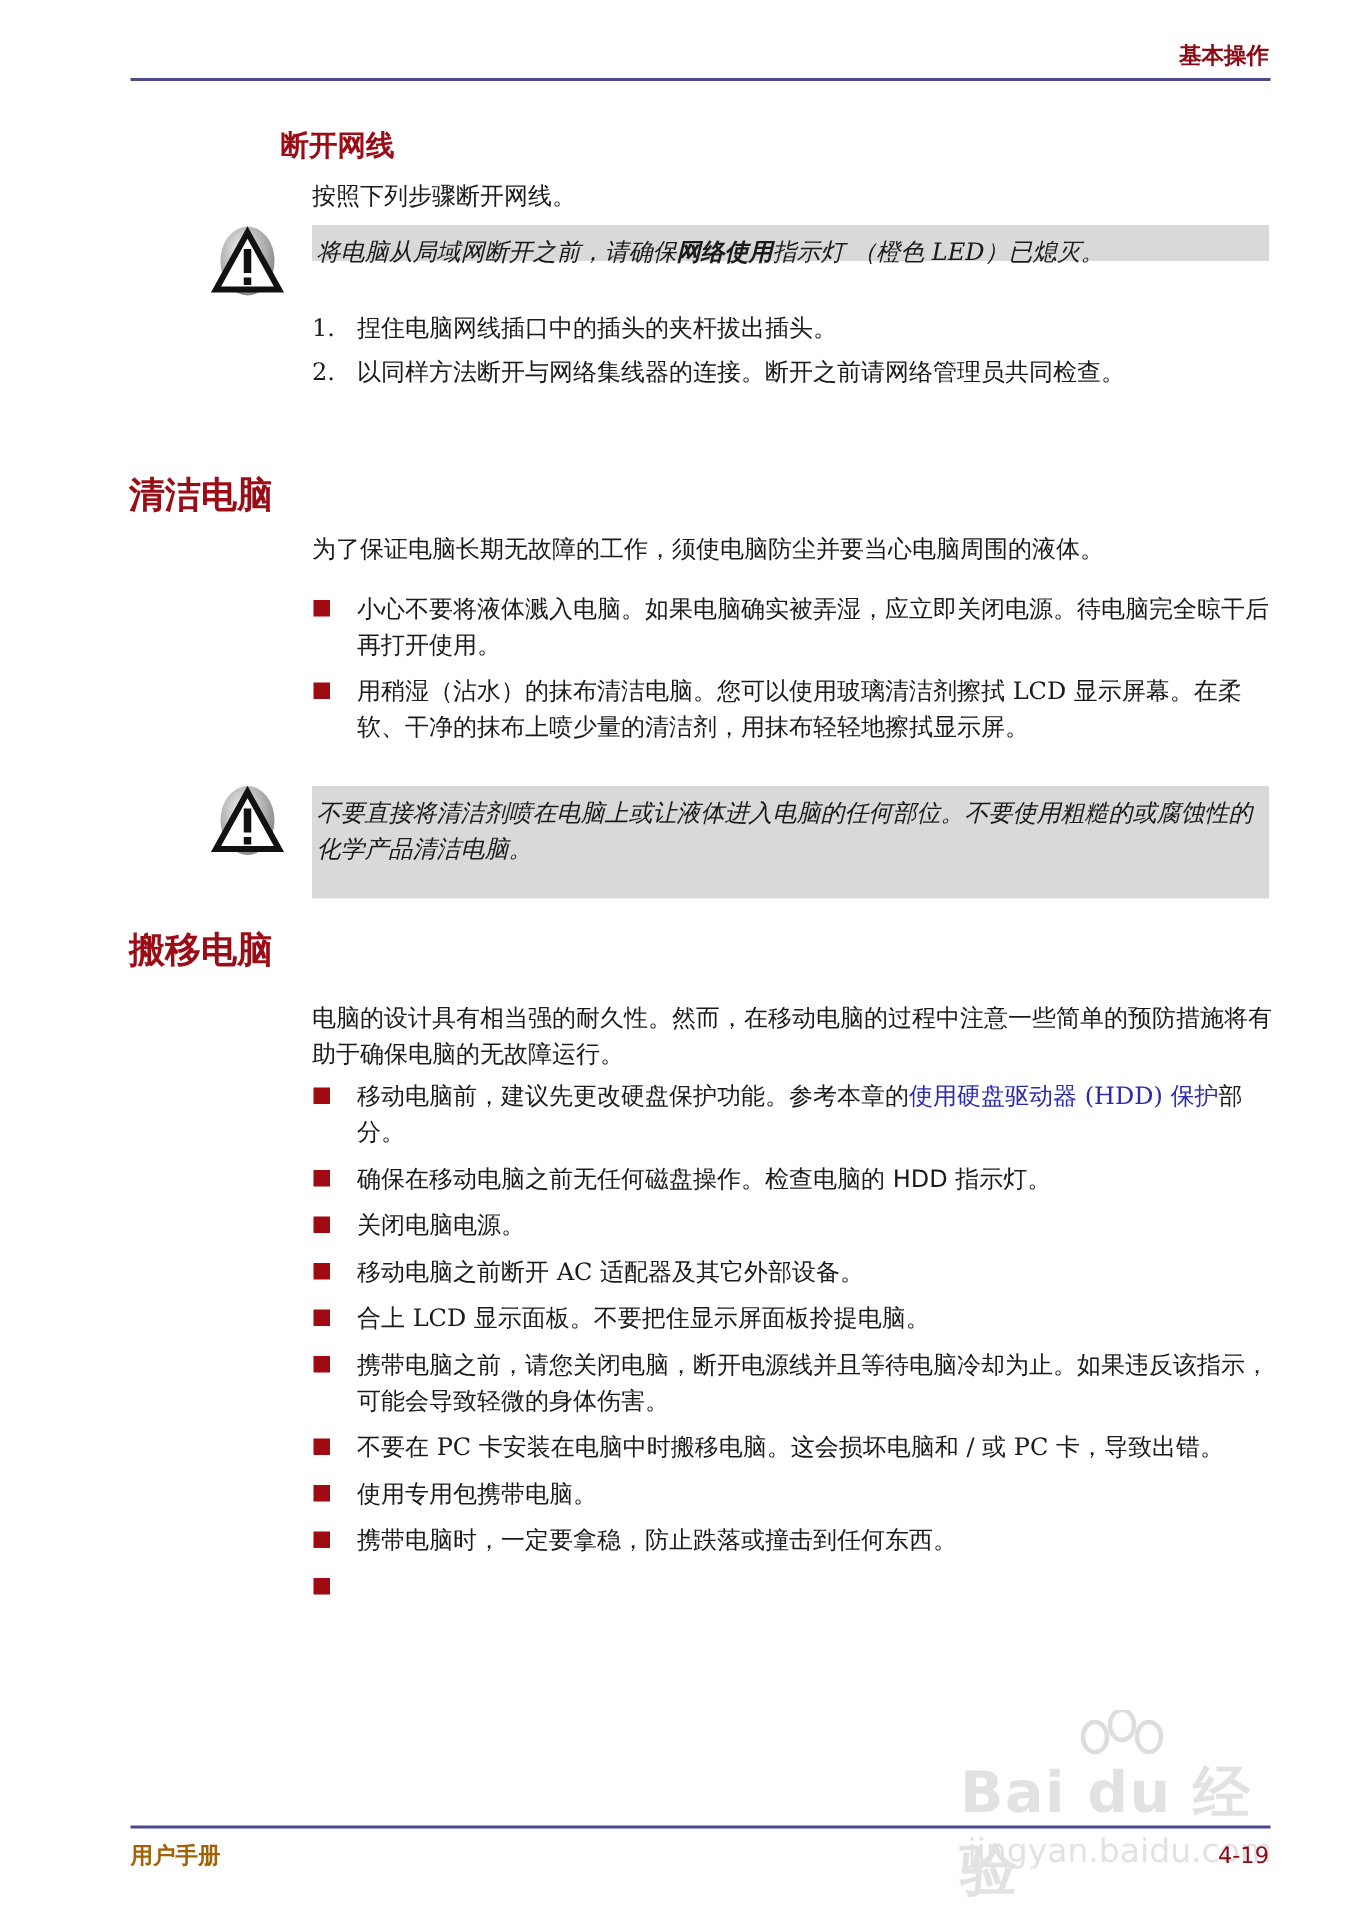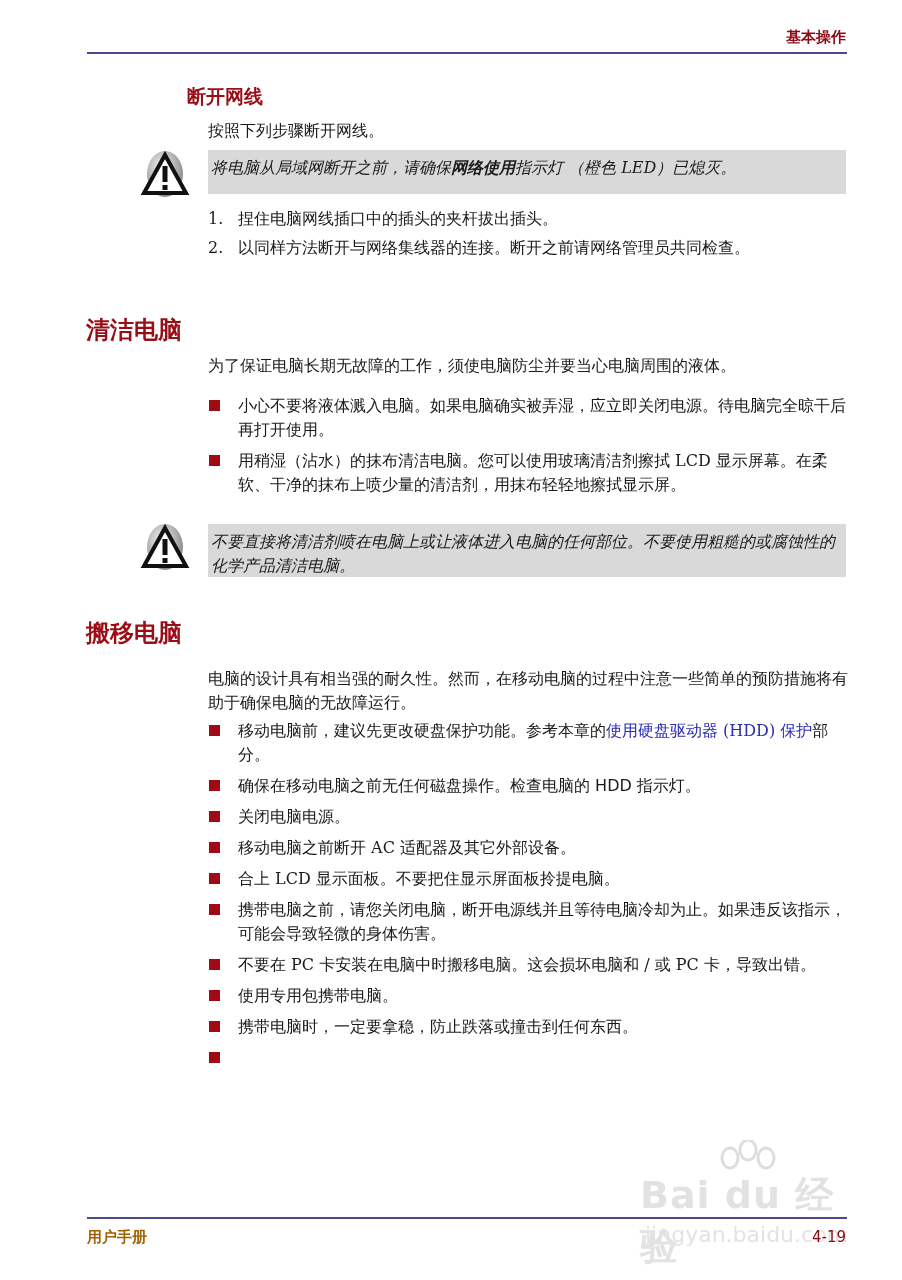--- a/index.html
+++ b/index.html
@@ -46,21 +46,21 @@
           <stop offset="0%" stop-color="#f4f4f4"></stop>
           <stop offset="100%" stop-color="#8a8a8a"></stop>
         </radialGradient>
       </defs>
     <ellipse cx="25" cy="25" rx="18" ry="23" fill="url(#g1)"></ellipse>
     <polygon points="25,6 46,44 4,44" fill="#ffffff" stroke="#111" stroke-width="4" stroke-linejoin="miter"></polygon>
     <rect x="22.5" y="17" width="5" height="16" fill="#111"></rect>
     <rect x="22.5" y="36" width="5" height="5" fill="#111"></rect>
   </svg>
 </div>
-<div class="abs warn" style="top:150px; height:44px;">
+<div class="abs warn" style="top:150px; height:24px;">
   <span>将电脑从局域网断开之前，请确保</span><b>网络使用</b><span>指示灯 （橙色 LED）已熄灭。</span>
 </div>
 
 <ol class="abs steps" style="top:207px;">
   <li>
     <span class="num">1.</span>
     <span>捏住电脑网线插口中的插头的夹杆拔出插头。</span>
   </li>
   <li>
     <span class="num">2.</span>
@@ -83,21 +83,21 @@
           <stop offset="0%" stop-color="#f4f4f4"></stop>
           <stop offset="100%" stop-color="#8a8a8a"></stop>
         </radialGradient>
       </defs>
     <ellipse cx="25" cy="25" rx="18" ry="23" fill="url(#g2)"></ellipse>
     <polygon points="25,6 46,44 4,44" fill="#ffffff" stroke="#111" stroke-width="4" stroke-linejoin="miter"></polygon>
     <rect x="22.5" y="17" width="5" height="16" fill="#111"></rect>
     <rect x="22.5" y="36" width="5" height="5" fill="#111"></rect>
   </svg>
 </div>
-<div class="abs warn" style="top:524px; height:53px;">不要直接将清洁剂喷在电脑上或让液体进入电脑的任何部位。不要使用粗糙的或腐蚀性的化学产品清洁电脑。</div>
+<div class="abs warn" style="top:524px; height:75px;">不要直接将清洁剂喷在电脑上或让液体进入电脑的任何部位。不要使用粗糙的或腐蚀性的化学产品清洁电脑。</div>
 
 <div class="abs h2 sec-h" style="top:617px;">搬移电脑</div>
 <div class="abs para" style="top:667px;">电脑的设计具有相当强的耐久性。然而，在移动电脑的过程中注意一些简单的预防措施将有助于确保电脑的无故障运行。</div>
 
 <ul class="abs bullets" style="top:719px;">
   <li><span class="sq"></span><span>移动电脑前，建议先更改硬盘保护功能。参考本章的</span><span class="link">使用硬盘驱动器 (HDD) 保护</span><span>部分。</span></li>
   <li><span class="sq"></span><span>确保在移动电脑之前无任何磁盘操作。检查电脑的 </span><span class="sans">HDD</span><span> 指示灯。</span></li>
   <li><span class="sq"></span><span>关闭电脑电源。</span></li>
   <li><span class="sq"></span><span>移动电脑之前断开 AC 适配器及其它外部设备。</span></li>
   <li><span class="sq"></span><span>合上 LCD 显示面板。不要把住显示屏面板拎提电脑。</span></li>

